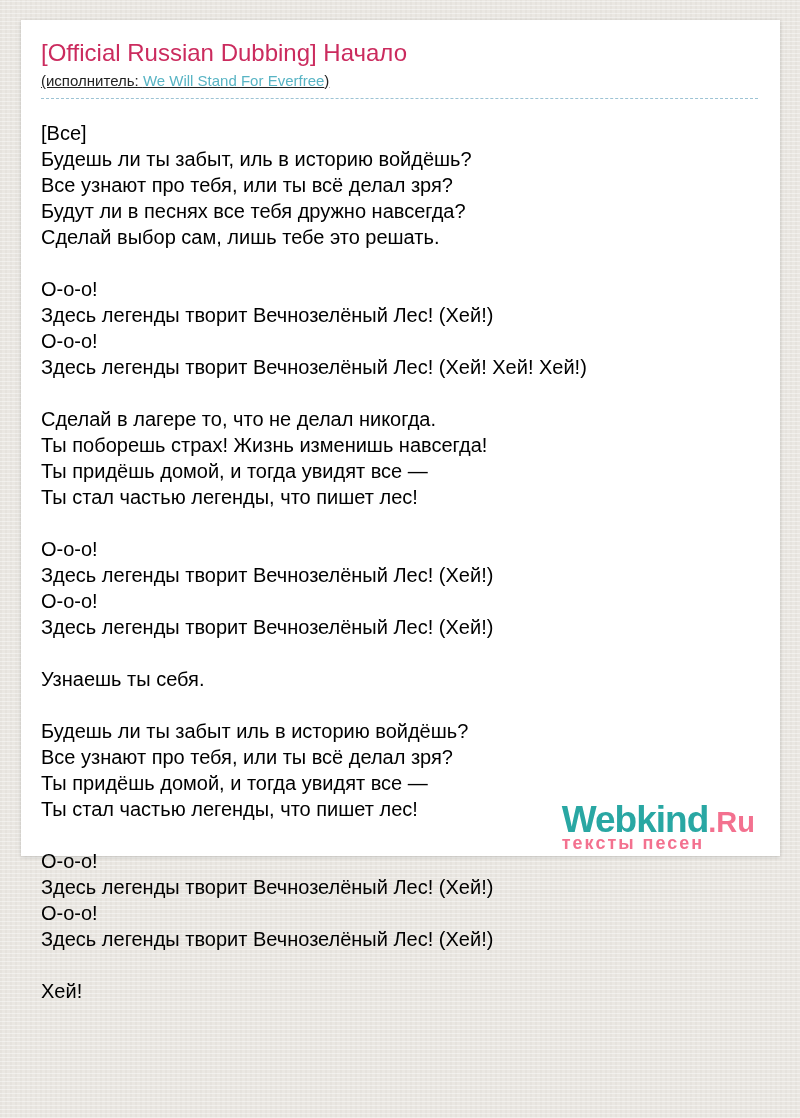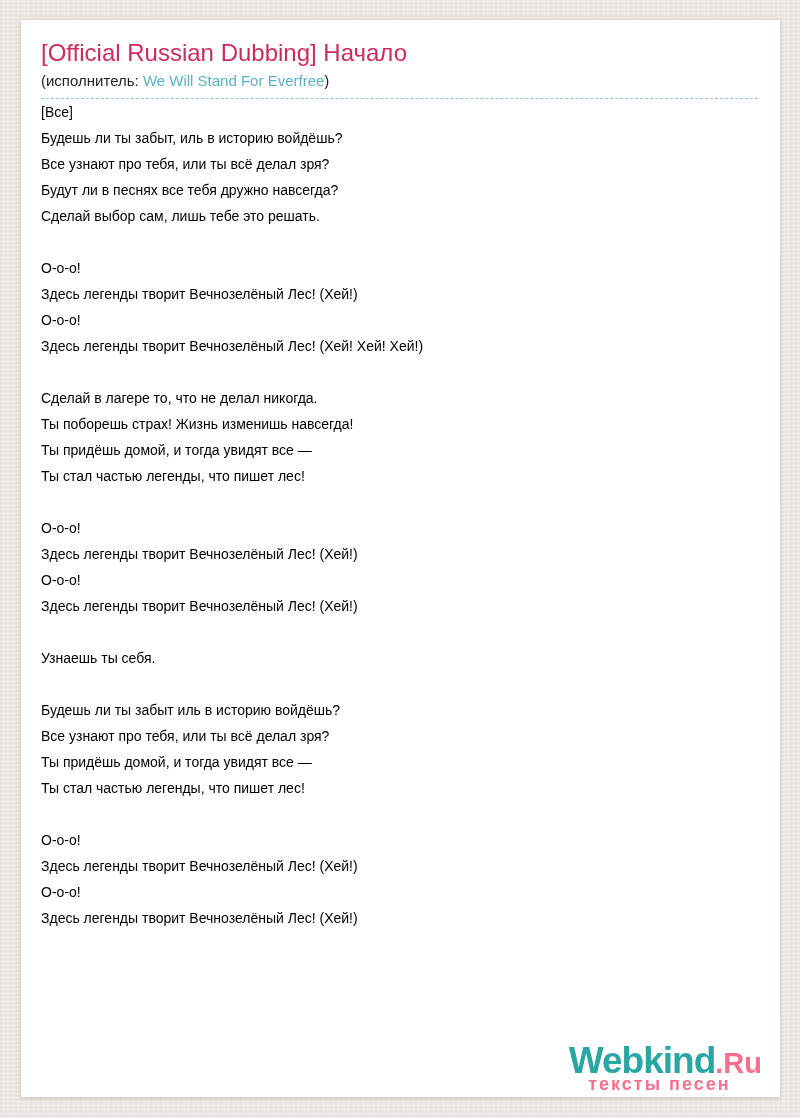--- a/index.html
+++ b/index.html
@@ -14,57 +14,58 @@
   body{
     font-family:"Liberation Sans","DejaVu Sans",sans-serif;
     background-color:var(--bg);
     background-image:
       repeating-linear-gradient(0deg, rgba(255,255,255,.4) 0 1px, transparent 1px 4px),
       repeating-linear-gradient(90deg, rgba(120,110,100,.04) 0 2px, transparent 2px 5px);
   }
   .card{
     position:relative;
     width:759px;
-    height:1077px;
+    height:836px;
     margin:20px 0 0 21px;
     background:#ffffff;
     box-shadow:0 1px 4px rgba(0,0,0,.18);
     padding:18px 22px 0 20px;
   }
   .title{
     font-size:24px;
     font-weight:400;
     color:var(--pink);
     line-height:1.25;
     margin-bottom:4px;
   }
   .artist-line{
     font-size:15px;
     color:#222;
     padding-bottom:9px;
     border-bottom:1px dashed #9cc3d4;
+    text-decoration:underline;
   }
   .artist-link{
     color:var(--link-teal);
     text-decoration:none;
     cursor:pointer;
   }
   .lyrics{
-    margin-top:0;
-    font-size:14px;
+    margin-top:21px;
+    font-size:20px;
     line-height:26px;
     color:#000;
   }
   .lyric-line{min-height:26px;}
   .lyric-gap{height:26px;}
   .logo{
     position:absolute;
-    right:18px;
+    right:25px;
     bottom:4px;
-    text-align:center;
+    text-align:left;
     text-decoration:none;
     cursor:pointer;
     line-height:1;
     margin-left:9px;
   }
   .logo-main{
     font-size:37px;
     font-weight:bold;
     color:var(--logo-teal);
     letter-spacing:-1px;
@@ -121,20 +122,21 @@
       <div class="lyric-line">Будешь ли ты забыт иль в историю войдёшь?</div>
       <div class="lyric-line">Все узнают про тебя, или ты всё делал зря?</div>
       <div class="lyric-line">Ты придёшь домой, и тогда увидят все —</div>
       <div class="lyric-line">Ты стал частью легенды, что пишет лес!</div>
       <div class="lyric-gap"></div>
       <div class="lyric-line">О-о-о!</div>
       <div class="lyric-line">Здесь легенды творит Вечнозелёный Лес! (Хей!)</div>
       <div class="lyric-line">О-о-о!</div>
       <div class="lyric-line">Здесь легенды творит Вечнозелёный Лес! (Хей!)</div>
       <div class="lyric-gap"></div>
+      <div class="lyric-line">Хей!</div>
     </div>
 
   <a class="logo">
     <span class="logo-main">Webkind</span><span class="logo-suffix">.Ru</span>
     <div class="logo-tagline">тексты песен</div>
   </a>
 
 </div>
 
 </body></html>

